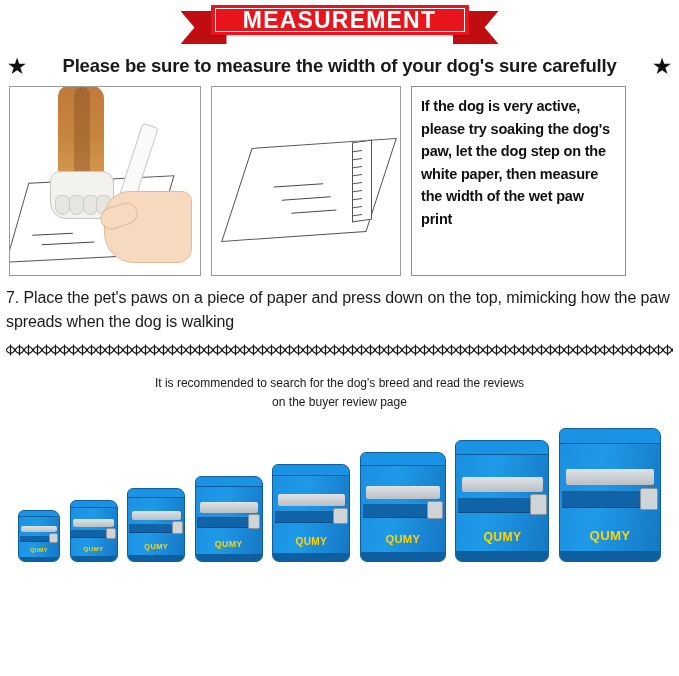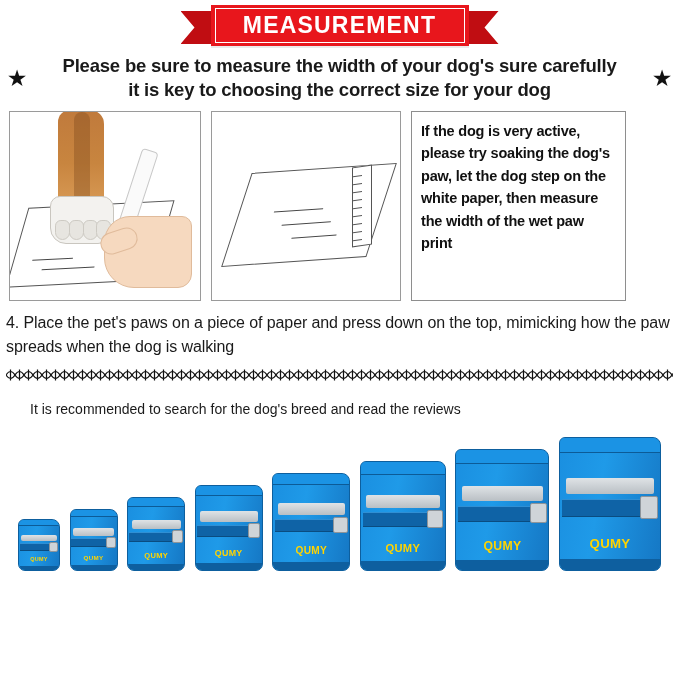--- a/index.html
+++ b/index.html
@@ -36,21 +36,21 @@
     height: 33px;
     background: #c00d12;
   }
   .ribbon-tail.left { left: 0; clip-path: polygon(0 0, 100% 0, 100% 100%, 0 100%, 14px 50%); }
   .ribbon-tail.right { right: 0; clip-path: polygon(0 0, 100% 0, calc(100% - 14px) 50%, 100% 100%, 0 100%); }
   .ribbon-main {
     position: absolute;
     left: 30px;
     right: 30px;
     top: 0;
-    height: 41px;
+    height: 30px;
     background: #e8161c;
     box-shadow: 0 2px 0 rgba(0,0,0,0.08);
     display: flex;
     align-items: center;
     justify-content: center;
   }
   .ribbon-main .inner-line {
     position: absolute;
     left: 4px; right: 4px; top: 3px; bottom: 3px;
     border: 1px solid #ffffff;
@@ -256,21 +256,22 @@
     margin: 8px 6px 0 6px;
     height: 16px;
     display: flex;
     align-items: center;
     overflow: hidden;
   }
   .chain-svg { display: block; }
 
   
   .recommend {
-    font-size: 14px;
+    text-align: center;
+    font-size: 12px;
     line-height: 1.55;
     padding: 16px 30px 0 30px;
   }
 
   
   .boots {
     position: relative;
     height: 150px;
     margin-top: 6px;
   }
@@ -348,21 +349,20 @@
       <div class="inner-line"></div>
       <span class="ribbon-title">MEASUREMENT</span>
     </div>
   </div>
 </div>
 
 <div class="headline-row">
   <div class="star">★</div>
   <div class="headline">
     <span>Please be sure to measure the width of your dog's sure carefully</span>
-    <span class="l2">it is key to choosing the correct size for your dog</span>
   </div>
   <div class="star">★</div>
 </div>
 
 <div class="panels">
 
   <div class="panel p1">
     <div class="paper1">
       <div class="line-mark" style="left:18px; top:52px; width:40px;"></div>
       <div class="line-mark" style="left:30px; top:62px; width:52px;"></div>
@@ -400,36 +400,37 @@
         <i style="top:72px"></i>
     </div>
   </div>
 
   <div class="panel p3">
     <div class="panel-note">If the dog is very active, please try soaking the dog's paw, let the dog step on the white paper, then measure the width of the wet paw print</div>
   </div>
 </div>
 
 <div class="steps">
-  <p>4. Place the pet's paws on a piece of paper and press down on the top, mimicking how the paw spreads when the dog is walking</p>
+  <p>7. Place the pet's paws on a piece of paper and press down on the top, mimicking how the paw spreads when the dog is walking</p>
 </div>
 
 <div class="chain">
   <svg class="chain-svg" width="667" height="14" viewBox="0 0 667 14" aria-hidden="true">
     <g fill="none" stroke="#111" stroke-width="1.4">
       
     </g>
     <g id="chainlinks" fill="none" stroke="#111" stroke-width="1.3">
         <path d="M0 7 q4.5 -7 9 0 q-4.5 7 -9 0 Z M4.5 1.5 v11 M9 7 q4.5 -7 9 0 q-4.5 7 -9 0 Z M13.5 1.5 v11 M18 7 q4.5 -7 9 0 q-4.5 7 -9 0 Z M22.5 1.5 v11 M27 7 q4.5 -7 9 0 q-4.5 7 -9 0 Z M31.5 1.5 v11 M36 7 q4.5 -7 9 0 q-4.5 7 -9 0 Z M40.5 1.5 v11 M45 7 q4.5 -7 9 0 q-4.5 7 -9 0 Z M49.5 1.5 v11 M54 7 q4.5 -7 9 0 q-4.5 7 -9 0 Z M58.5 1.5 v11 M63 7 q4.5 -7 9 0 q-4.5 7 -9 0 Z M67.5 1.5 v11 M72 7 q4.5 -7 9 0 q-4.5 7 -9 0 Z M76.5 1.5 v11 M81 7 q4.5 -7 9 0 q-4.5 7 -9 0 Z M85.5 1.5 v11 M90 7 q4.5 -7 9 0 q-4.5 7 -9 0 Z M94.5 1.5 v11 M99 7 q4.5 -7 9 0 q-4.5 7 -9 0 Z M103.5 1.5 v11 M108 7 q4.5 -7 9 0 q-4.5 7 -9 0 Z M112.5 1.5 v11 M117 7 q4.5 -7 9 0 q-4.5 7 -9 0 Z M121.5 1.5 v11 M126 7 q4.5 -7 9 0 q-4.5 7 -9 0 Z M130.5 1.5 v11 M135 7 q4.5 -7 9 0 q-4.5 7 -9 0 Z M139.5 1.5 v11 M144 7 q4.5 -7 9 0 q-4.5 7 -9 0 Z M148.5 1.5 v11 M153 7 q4.5 -7 9 0 q-4.5 7 -9 0 Z M157.5 1.5 v11 M162 7 q4.5 -7 9 0 q-4.5 7 -9 0 Z M166.5 1.5 v11 M171 7 q4.5 -7 9 0 q-4.5 7 -9 0 Z M175.5 1.5 v11 M180 7 q4.5 -7 9 0 q-4.5 7 -9 0 Z M184.5 1.5 v11 M189 7 q4.5 -7 9 0 q-4.5 7 -9 0 Z M193.5 1.5 v11 M198 7 q4.5 -7 9 0 q-4.5 7 -9 0 Z M202.5 1.5 v11 M207 7 q4.5 -7 9 0 q-4.5 7 -9 0 Z M211.5 1.5 v11 M216 7 q4.5 -7 9 0 q-4.5 7 -9 0 Z M220.5 1.5 v11 M225 7 q4.5 -7 9 0 q-4.5 7 -9 0 Z M229.5 1.5 v11 M234 7 q4.5 -7 9 0 q-4.5 7 -9 0 Z M238.5 1.5 v11 M243 7 q4.5 -7 9 0 q-4.5 7 -9 0 Z M247.5 1.5 v11 M252 7 q4.5 -7 9 0 q-4.5 7 -9 0 Z M256.5 1.5 v11 M261 7 q4.5 -7 9 0 q-4.5 7 -9 0 Z M265.5 1.5 v11 M270 7 q4.5 -7 9 0 q-4.5 7 -9 0 Z M274.5 1.5 v11 M279 7 q4.5 -7 9 0 q-4.5 7 -9 0 Z M283.5 1.5 v11 M288 7 q4.5 -7 9 0 q-4.5 7 -9 0 Z M292.5 1.5 v11 M297 7 q4.5 -7 9 0 q-4.5 7 -9 0 Z M301.5 1.5 v11 M306 7 q4.5 -7 9 0 q-4.5 7 -9 0 Z M310.5 1.5 v11 M315 7 q4.5 -7 9 0 q-4.5 7 -9 0 Z M319.5 1.5 v11 M324 7 q4.5 -7 9 0 q-4.5 7 -9 0 Z M328.5 1.5 v11 M333 7 q4.5 -7 9 0 q-4.5 7 -9 0 Z M337.5 1.5 v11 M342 7 q4.5 -7 9 0 q-4.5 7 -9 0 Z M346.5 1.5 v11 M351 7 q4.5 -7 9 0 q-4.5 7 -9 0 Z M355.5 1.5 v11 M360 7 q4.5 -7 9 0 q-4.5 7 -9 0 Z M364.5 1.5 v11 M369 7 q4.5 -7 9 0 q-4.5 7 -9 0 Z M373.5 1.5 v11 M378 7 q4.5 -7 9 0 q-4.5 7 -9 0 Z M382.5 1.5 v11 M387 7 q4.5 -7 9 0 q-4.5 7 -9 0 Z M391.5 1.5 v11 M396 7 q4.5 -7 9 0 q-4.5 7 -9 0 Z M400.5 1.5 v11 M405 7 q4.5 -7 9 0 q-4.5 7 -9 0 Z M409.5 1.5 v11 M414 7 q4.5 -7 9 0 q-4.5 7 -9 0 Z M418.5 1.5 v11 M423 7 q4.5 -7 9 0 q-4.5 7 -9 0 Z M427.5 1.5 v11 M432 7 q4.5 -7 9 0 q-4.5 7 -9 0 Z M436.5 1.5 v11 M441 7 q4.5 -7 9 0 q-4.5 7 -9 0 Z M445.5 1.5 v11 M450 7 q4.5 -7 9 0 q-4.5 7 -9 0 Z M454.5 1.5 v11 M459 7 q4.5 -7 9 0 q-4.5 7 -9 0 Z M463.5 1.5 v11 M468 7 q4.5 -7 9 0 q-4.5 7 -9 0 Z M472.5 1.5 v11 M477 7 q4.5 -7 9 0 q-4.5 7 -9 0 Z M481.5 1.5 v11 M486 7 q4.5 -7 9 0 q-4.5 7 -9 0 Z M490.5 1.5 v11 M495 7 q4.5 -7 9 0 q-4.5 7 -9 0 Z M499.5 1.5 v11 M504 7 q4.5 -7 9 0 q-4.5 7 -9 0 Z M508.5 1.5 v11 M513 7 q4.5 -7 9 0 q-4.5 7 -9 0 Z M517.5 1.5 v11 M522 7 q4.5 -7 9 0 q-4.5 7 -9 0 Z M526.5 1.5 v11 M531 7 q4.5 -7 9 0 q-4.5 7 -9 0 Z M535.5 1.5 v11 M540 7 q4.5 -7 9 0 q-4.5 7 -9 0 Z M544.5 1.5 v11 M549 7 q4.5 -7 9 0 q-4.5 7 -9 0 Z M553.5 1.5 v11 M558 7 q4.5 -7 9 0 q-4.5 7 -9 0 Z M562.5 1.5 v11 M567 7 q4.5 -7 9 0 q-4.5 7 -9 0 Z M571.5 1.5 v11 M576 7 q4.5 -7 9 0 q-4.5 7 -9 0 Z M580.5 1.5 v11 M585 7 q4.5 -7 9 0 q-4.5 7 -9 0 Z M589.5 1.5 v11 M594 7 q4.5 -7 9 0 q-4.5 7 -9 0 Z M598.5 1.5 v11 M603 7 q4.5 -7 9 0 q-4.5 7 -9 0 Z M607.5 1.5 v11 M612 7 q4.5 -7 9 0 q-4.5 7 -9 0 Z M616.5 1.5 v11 M621 7 q4.5 -7 9 0 q-4.5 7 -9 0 Z M625.5 1.5 v11 M630 7 q4.5 -7 9 0 q-4.5 7 -9 0 Z M634.5 1.5 v11 M639 7 q4.5 -7 9 0 q-4.5 7 -9 0 Z M643.5 1.5 v11 M648 7 q4.5 -7 9 0 q-4.5 7 -9 0 Z M652.5 1.5 v11 M657 7 q4.5 -7 9 0 q-4.5 7 -9 0 Z M661.5 1.5 v11 M666 7 q4.5 -7 9 0 q-4.5 7 -9 0 Z M670.5 1.5 v11 " fill="none" stroke="#111" stroke-width="1.2"></path>
       </g>
   </svg>
 </div>
 
 <div class="recommend">
   <div>It is recommended to search for the dog's breed and read the reviews</div>
+  <div>on the buyer review page</div>
 </div>
 
 <div class="boots" id="boots-row">
     <div class="boot" style="left: 18px; width: 42px; height: 52px;">
       <div class="boot-body" style="height: 52px;">
         <div class="boot-collar" style="height: 5.72px;"></div>
         <div class="boot-reflect" style="height: 6.24px; top: 15.6px;"></div>
         <div class="boot-strap" style="height: 5.98px; top: 23.92px;"></div>
         <div class="boot-buckle" style="width: 6.72px; height: 7.8px; top: 22.88px;"></div>
         <div class="boot-logo" style="bottom: 7.28px; font-size: 5.46px;">QUMY</div>

